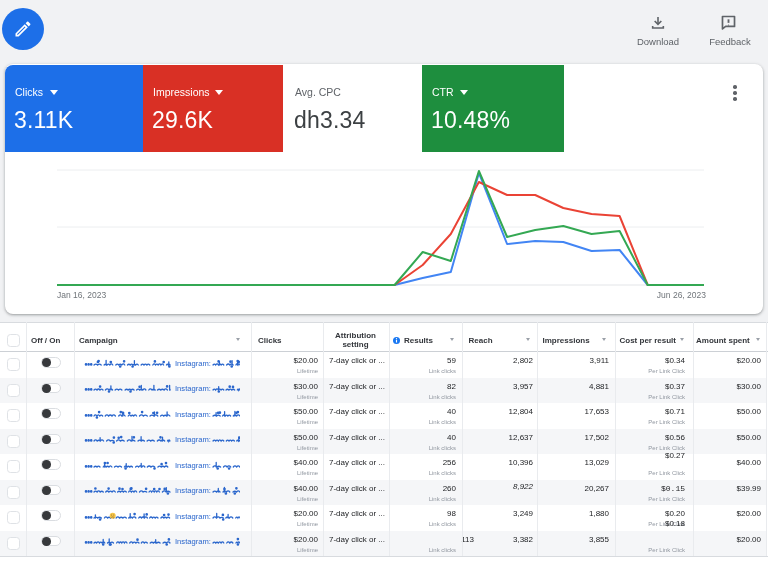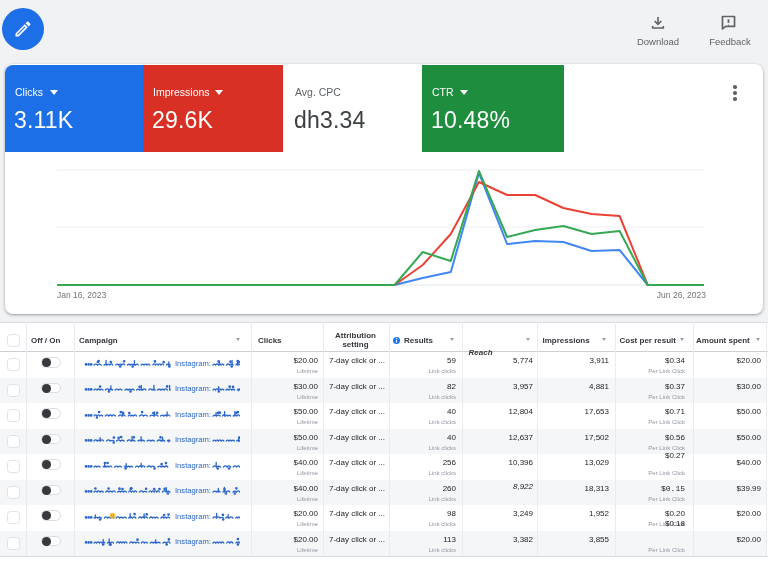--- a/index.html
+++ b/index.html
@@ -99,21 +99,21 @@
           <circle cx="24.7" cy="3.0" r="0.68"></circle>
         </g>
       </g>
       <text x="91" y="10" font-size="7.6" stroke="none" fill="#2a66cc" font-family="Liberation Sans, sans-serif">Instagram:</text>
     </svg></div>
 <div class="v" style="right:450px;top:356.2px;">$20.00</div>
 <div class="s" style="right:450px;top:368.2px;">Lifetime</div>
 <div class="v" style="left:329px;top:356.2px;">7-day click or ...</div>
 <div class="v" style="right:312px;top:356.2px;">59</div>
 <div class="s" style="right:312px;top:368.2px;">Link clicks</div>
-<div class="v" style="right:235px;top:356.2px;">5,774</div>
+<div class="v" style="right:235px;top:356.2px;">2,802</div>
 <div class="v" style="right:159px;top:356.2px;">3,911</div>
 <div class="v" style="right:83px;top:356.2px;">$0.34</div>
 <div class="s" style="right:83px;top:368.2px;">Per Link Click</div>
 <div class="v" style="right:7px;top:356.2px;">$20.00</div>
 <div style="position:absolute;left:0;top:377.5px;width:766px;height:25.5px;background:#f5f6f8;"></div>
 <div class="cb" style="left:6.5px;top:383.5px;"></div>
 <div class="tog" style="left:40.5px;top:382.5px;">
     <div class="knob"></div>
   </div>
 <div style="position:absolute;left:84px;top:380.3px;"><svg width="156" height="13" viewBox="0 0 156 13" fill="#2a66cc" stroke="#2a66cc" stroke-width="1.3" stroke-linecap="round">
@@ -335,21 +335,21 @@
         </g>
       </g>
       <text x="91" y="10" font-size="7.6" stroke="none" fill="#2a66cc" font-family="Liberation Sans, sans-serif">Instagram:</text>
     </svg></div>
 <div class="v" style="right:450px;top:483.7px;">$40.00</div>
 <div class="s" style="right:450px;top:495.7px;">Lifetime</div>
 <div class="v" style="left:329px;top:483.7px;">7-day click or ...</div>
 <div class="v" style="right:312px;top:483.7px;">260</div>
 <div class="s" style="right:312px;top:495.7px;">Link clicks</div>
 <div class="v" style="right:235px;top:482px;font-style:italic;">8,922</div>
-<div class="v" style="right:159px;top:483.7px;">18,313</div>
+<div class="v" style="right:159px;top:483.7px;">20,267</div>
 <div class="v" style="right:83px;top:483.7px;font-family:Liberation Mono, monospace;">$0.15</div>
 <div class="s" style="right:83px;top:495.7px;">Per Link Click</div>
 <div class="v" style="right:7px;top:483.7px;">$39.99</div>
 <div class="cb" style="left:6.5px;top:511.0px;"></div>
 <div class="tog" style="left:40.5px;top:510.0px;">
     <div class="knob"></div>
   </div>
 <div style="position:absolute;left:84px;top:507.8px;"><svg width="156" height="13" viewBox="0 0 156 13" fill="#2a66cc" stroke="#2a66cc" stroke-width="1.3" stroke-linecap="round">
       <g fill="none">
         <circle cx="2" cy="8.4" r="0.65" fill="#2a66cc"></circle>
@@ -382,21 +382,21 @@
         </g>
       </g>
       <text x="91" y="10" font-size="7.6" stroke="none" fill="#2a66cc" font-family="Liberation Sans, sans-serif">Instagram:</text>
     </svg></div>
 <div class="v" style="right:450px;top:509.2px;">$20.00</div>
 <div class="s" style="right:450px;top:521.2px;">Lifetime</div>
 <div class="v" style="left:329px;top:509.2px;">7-day click or ...</div>
 <div class="v" style="right:312px;top:509.2px;">98</div>
 <div class="s" style="right:312px;top:521.2px;">Link clicks</div>
 <div class="v" style="right:235px;top:509.2px;">3,249</div>
-<div class="v" style="right:159px;top:509.2px;">1,952</div>
+<div class="v" style="right:159px;top:509.2px;">1,880</div>
 <div class="v" style="right:83px;top:509.2px;">$0.20</div>
 <div class="s" style="right:83px;top:521.2px;">Per Link Click</div>
 <div class="v" style="right:7px;top:509.2px;">$20.00</div>
 <div style="position:absolute;left:0;top:530.5px;width:766px;height:25.5px;background:#f5f6f8;"></div>
 <div class="cb" style="left:6.5px;top:536.5px;"></div>
 <div class="tog" style="left:40.5px;top:535.5px;">
     <div class="knob"></div>
   </div>
 <div style="position:absolute;left:84px;top:533.3px;"><svg width="156" height="13" viewBox="0 0 156 13" fill="#2a66cc" stroke="#2a66cc" stroke-width="1.3" stroke-linecap="round">
       <g fill="none">
@@ -424,21 +424,21 @@
           <path d="M22.9 7.0 q1.0 -1.5 2.0 0 q1.0 -2.1 2.0 0"></path>
           <circle cx="24.9" cy="8.5" r="0.68"></circle>
           <circle cx="24.9" cy="3.1" r="0.68"></circle>
         </g>
       </g>
       <text x="91" y="10" font-size="7.6" stroke="none" fill="#2a66cc" font-family="Liberation Sans, sans-serif">Instagram:</text>
     </svg></div>
 <div class="v" style="right:450px;top:534.7px;">$20.00</div>
 <div class="s" style="right:450px;top:546.7px;">Lifetime</div>
 <div class="v" style="left:329px;top:534.7px;">7-day click or ...</div>
-<div class="v" style="right:312px;top:534.7px;">113</div>
+<div class="v" style="right:294px;top:534.7px;">113</div>
 <div class="s" style="right:312px;top:546.7px;">Link clicks</div>
 <div class="v" style="right:235px;top:534.7px;">3,382</div>
 <div class="v" style="right:159px;top:534.7px;">3,855</div>
 <div class="v" style="right:83px;top:519px;padding-left:20px;">$0.18</div>
 <div class="s" style="right:83px;top:546.7px;">Per Link Click</div>
 <div class="v" style="right:7px;top:534.7px;">$20.00</div>
 
 <div style="position:absolute;left:0;top:322px;width:768px;height:30px;background:#fff;border-top:1px solid #d8dbdf;border-bottom:1px solid #ccd0d5;"></div>
 <div style="position:absolute;left:26.0px;top:322px;width:1px;height:234px;background:#e9ebee;"></div>
 <div style="position:absolute;left:73.5px;top:322px;width:1px;height:234px;background:#e9ebee;"></div>
@@ -456,21 +456,21 @@
 <div style="position:absolute;left:236.0px;top:338px;width:0;height:0;border-left:2.8px solid transparent;border-right:2.8px solid transparent;border-top:3.5px solid #9aa0a8;"></div>
 <div class="h" style="left:258px;top:336px;">Clicks</div>
 <div class="h" style="left:323px;top:330.5px;width:65px;text-align:center;line-height:9.5px;">Attribution<br>setting</div>
 <svg style="position:absolute;left:393px;top:336.5px;" width="7" height="7" viewBox="0 0 8 8">
     <circle cx="4" cy="4" r="4" fill="#1877f2"></circle>
     <rect x="3.35" y="3.3" width="1.3" height="3" fill="#fff"></rect>
     <circle cx="4" cy="1.9" r="0.75" fill="#fff"></circle>
   </svg>
 <div class="h" style="left:404px;top:336px;">Results</div>
 <div style="position:absolute;left:450.0px;top:338px;width:0;height:0;border-left:2.8px solid transparent;border-right:2.8px solid transparent;border-top:3.5px solid #9aa0a8;"></div>
-<div class="h" style="left:468.5px;top:348px;font-style:italic;">Reach</div>
+<div class="h" style="left:468.5px;top:336px;">Reach</div>
 <div style="position:absolute;left:526.0px;top:338px;width:0;height:0;border-left:2.8px solid transparent;border-right:2.8px solid transparent;border-top:3.5px solid #9aa0a8;"></div>
 <div class="h" style="left:542.5px;top:336px;">Impressions</div>
 <div style="position:absolute;left:602.0px;top:338px;width:0;height:0;border-left:2.8px solid transparent;border-right:2.8px solid transparent;border-top:3.5px solid #9aa0a8;"></div>
 <div class="h" style="left:619.5px;top:336px;">Cost per result</div>
 <div style="position:absolute;left:679.5px;top:338px;width:0;height:0;border-left:2.8px solid transparent;border-right:2.8px solid transparent;border-top:3.5px solid #9aa0a8;"></div>
 <div class="h" style="left:696px;top:336px;">Amount spent</div>
 <div style="position:absolute;left:755.5px;top:338px;width:0;height:0;border-left:2.8px solid transparent;border-right:2.8px solid transparent;border-top:3.5px solid #9aa0a8;"></div>
 
 <div style="position:absolute;left:0;top:556px;width:768px;height:20px;background:#fff;border-top:1px solid #d8dbdf;"></div>
 </body></html>

